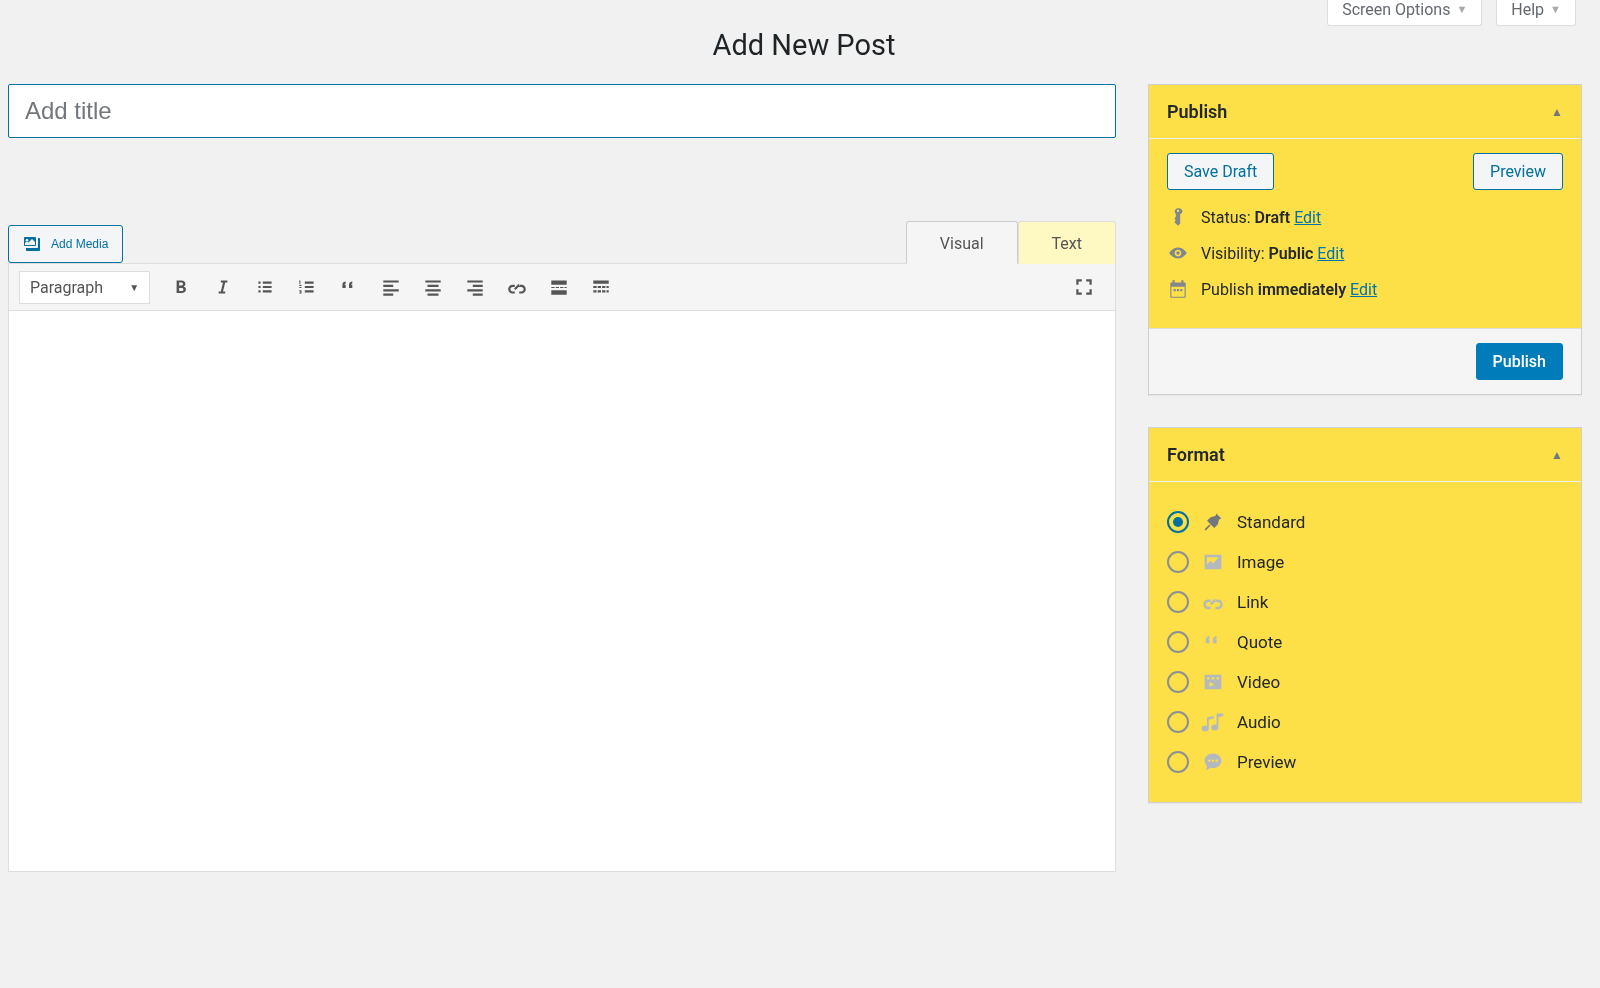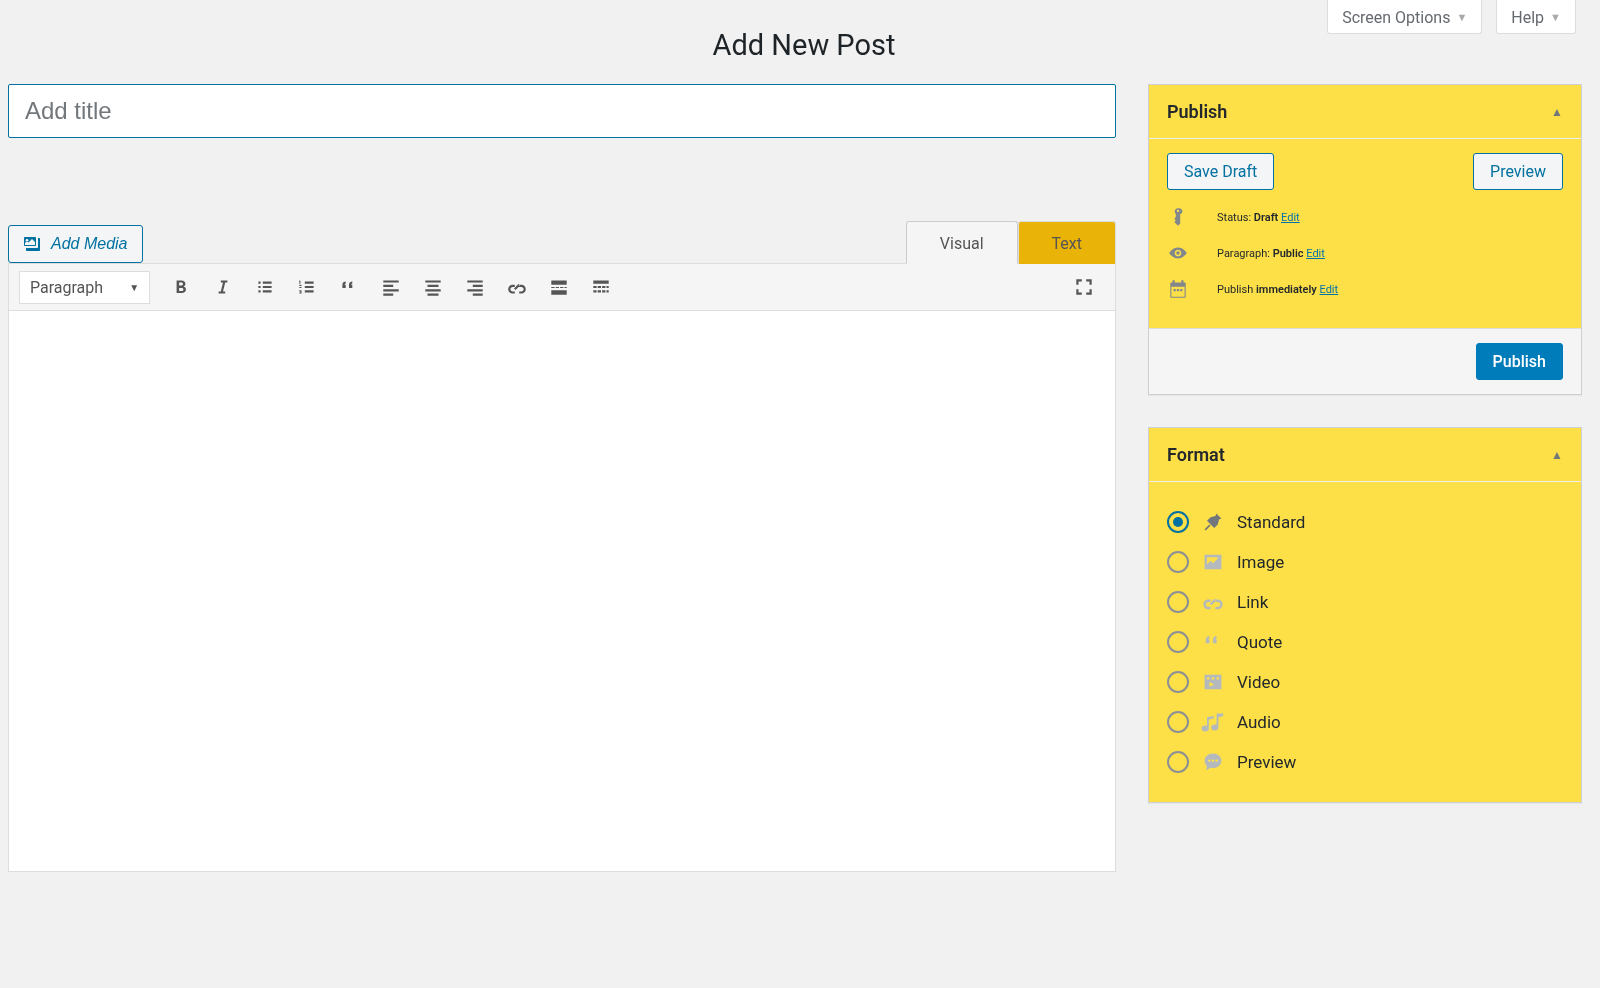--- a/index.html
+++ b/index.html
@@ -1,61 +1,61 @@
 <!DOCTYPE html>
 <html><head>
 <meta charset="utf-8">
 <style>
 html,body{margin:0;padding:0;background:#f1f1f1;font-family:-apple-system,BlinkMacSystemFont,"Segoe UI",Roboto,sans-serif;color:#23282d;font-size:13px;}
 body{width:1600px;min-height:988px;position:relative;}
 a{color:#0073aa;text-decoration:underline;cursor:pointer;}
 
 
 .top-tabs{position:absolute;top:0;right:24px;display:flex;gap:14px;}
-.top-tab{background:#fff;border:1px solid #ddd;border-top:none;border-radius:0 0 3px 3px;padding:8px 14px 6px;color:#646970;font-size:16px;display:flex;align-items:center;gap:6px;}
+.top-tab{background:#fff;border:1px solid #ddd;border-top:none;border-radius:0 0 3px 3px;padding:0 14px 6px;color:#646970;font-size:16px;display:flex;align-items:center;gap:6px;}
 .top-tab .tri{font-size:11px;color:#a7aaad;}
 
 h1.page-title{font-size:29px;font-weight:400;margin:28px 0 22px 8px;color:#1d2327;text-align:center;}
 
 .wrap{display:flex;align-items:flex-start;padding:0 8px;}
 .main{flex:0 0 1108px;}
 .side{flex:0 0 434px;margin-left:32px;}
 
 
 .title-input{width:100%;box-sizing:border-box;height:54px;border:1px solid #0071a1;border-radius:2px;padding:0 16px;font-size:24px;color:#555d66;background:#fff;outline:none;}
 .title-input::placeholder{color:#72777c;}
 
 
 .media-row{display:flex;align-items:flex-end;margin-top:82px;}
-.add-media{display:inline-flex;align-items:center;gap:8px;border:1px solid #0071a1;border-radius:3px;padding:8px 14px;background:#f3f5f6;color:#0071a1;font-size:16px;font-weight:400;font-style:italic;}
+.add-media{display:inline-flex;align-items:center;gap:8px;border:1px solid #0071a1;border-radius:3px;padding:8px 14px;background:#f3f5f6;color:#0071a1;font-size:12px;font-weight:400;}
 .add-media .ic{display:inline-block;width:20px;height:20px;}
 .editor-tabs{margin-left:auto;display:flex;}
 .edtab{border:1px solid #ddd;border-bottom:none;padding:12px 33px 10px;font-size:16px;color:#555;border-radius:3px 3px 0 0;position:relative;top:1px;box-sizing:border-box;}
 .edtab.active{background:#f5f5f5;border-color:#ccc;border-bottom:1px solid #f5f5f5;top:1px;z-index:2;}
-.edtab.inactive{background:#eab308;border-color:#ddd;text-align:center;}
+.edtab.inactive{background:#fef9c3;border-color:#ddd;text-align:center;}
 
 .editor{border:1px solid #ddd;background:#fff;margin-top:0;}
 .toolbar{display:flex;align-items:center;background:#f5f5f5;border-bottom:1px solid #ddd;padding:6px 10px;}
 .para-select{display:inline-flex;align-items:center;border:1px solid #ddd;background:#fff;padding:6px 10px;margin-right:10px;color:#555;font-size:16px;gap:26px;}
 .para-select .tri{font-size:10px;color:#555;}
 .tbtn{width:34px;height:34px;display:flex;align-items:center;justify-content:center;color:#555;margin:0 4px;border-radius:2px;}
 .tbtn svg{width:22px;height:22px;fill:currentColor;}
 .tb-spacer{flex:1;}
 .editor-body{height:560px;background:#fff;}
 .statusbar{border-top:1px solid #ddd;background:#f5f5f5;padding:10px 14px;font-size:16px;color:#555;}
 
 
 .postbox{background:#fde047;border:1px solid #ccd0d4;box-shadow:0 1px 1px rgba(0,0,0,.04);margin-bottom:32px;}
 .postbox h2{margin:0;padding:16px 18px;font-size:18px;font-weight:600;border-bottom:1px solid #eee;display:flex;align-items:center;}
 .postbox h2 .toggle{margin-left:auto;color:#72777c;font-size:12px;}
 .postbox .inside{padding:14px 18px;}
 .minor-actions{display:flex;justify-content:space-between;margin-bottom:16px;}
 .button{display:inline-block;border:1px solid #0071a1;color:#0071a1;background:#f3f5f6;border-radius:3px;padding:8px 16px;font-size:16px;}
 .button.primary{background:#007cba;border-color:#007cba;color:#fff;font-weight:500;}
-.misc{font-size:11px;color:#23282d;margin:14px 0;display:flex;align-items:center;gap:28px;}
+.misc{font-size:16px;color:#23282d;margin:14px 0;display:flex;align-items:center;gap:12px;}
 .misc .ic{width:22px;height:22px;color:#82878c;flex:0 0 22px;}
 .misc .ic svg{width:22px;height:22px;fill:currentColor;}
 .misc b{font-weight:600;}
 .major{border-top:1px solid #ddd;background:#f5f5f5;padding:14px 18px;display:flex;justify-content:flex-end;}
 
 
 .fmt-list{list-style:none;margin:0;padding:6px 0;}
 .fmt-list li{display:flex;align-items:center;gap:12px;padding:8px 0;font-size:17px;}
 .radio{appearance:none;-webkit-appearance:none;width:22px;height:22px;border:2px solid #8c8f94;border-radius:50%;margin:0;position:relative;flex:0 0 22px;}
 .radio:checked{border-color:#0071a1;}
@@ -194,21 +194,21 @@
             <b>Draft</b>
             <a>Edit</a>
           </span>
         </div>
 
         <div class="misc">
           <span class="ic"><svg viewBox="0 0 20 20">
                 <path d="M10 5C5 5 2 10 2 10s3 5 8 5 8-5 8-5-3-5-8-5zm0 8c-1.7 0-3-1.3-3-3s1.3-3 3-3 3 1.3 3 3-1.3 3-3 3zm0-4.5c-.8 0-1.5.7-1.5 1.5S9.2 11.5 10 11.5s1.5-.7 1.5-1.5S10.8 8.5 10 8.5z"></path>
               </svg></span>
           <span>
-            <span>Paragraph:</span>
+            <span>Visibility:</span>
             <b>Public</b>
             <a>Edit</a>
           </span>
         </div>
 
         <div class="misc">
           <span class="ic"><svg viewBox="0 0 20 20">
                 <path d="M4 4h1V2h2v2h6V2h2v2h1c.6 0 1 .4 1 1v12c0 .6-.4 1-1 1H4c-.6 0-1-.4-1-1V5c0-.6.4-1 1-1zm0 4v9h12V8H4zm2 2h2v2H6zm3 0h2v2H9zm3 0h2v2h-2z"></path>
               </svg></span>
           <span>

